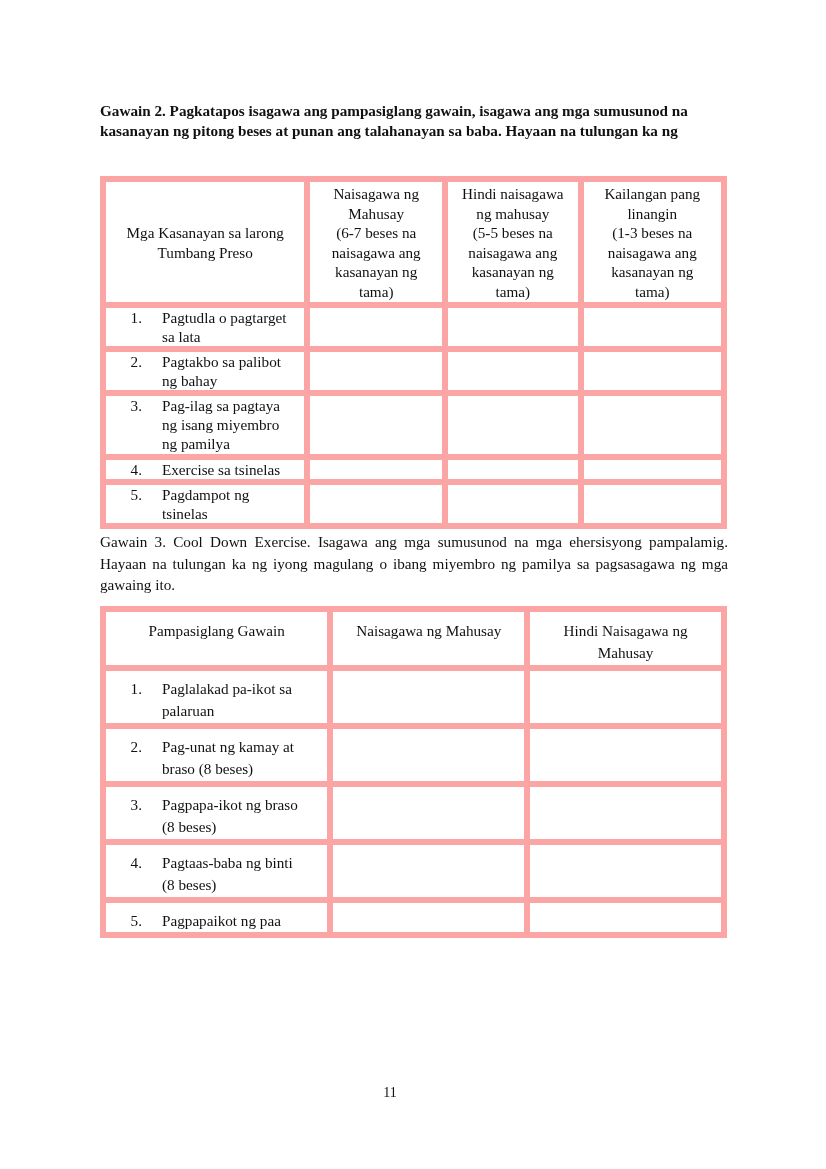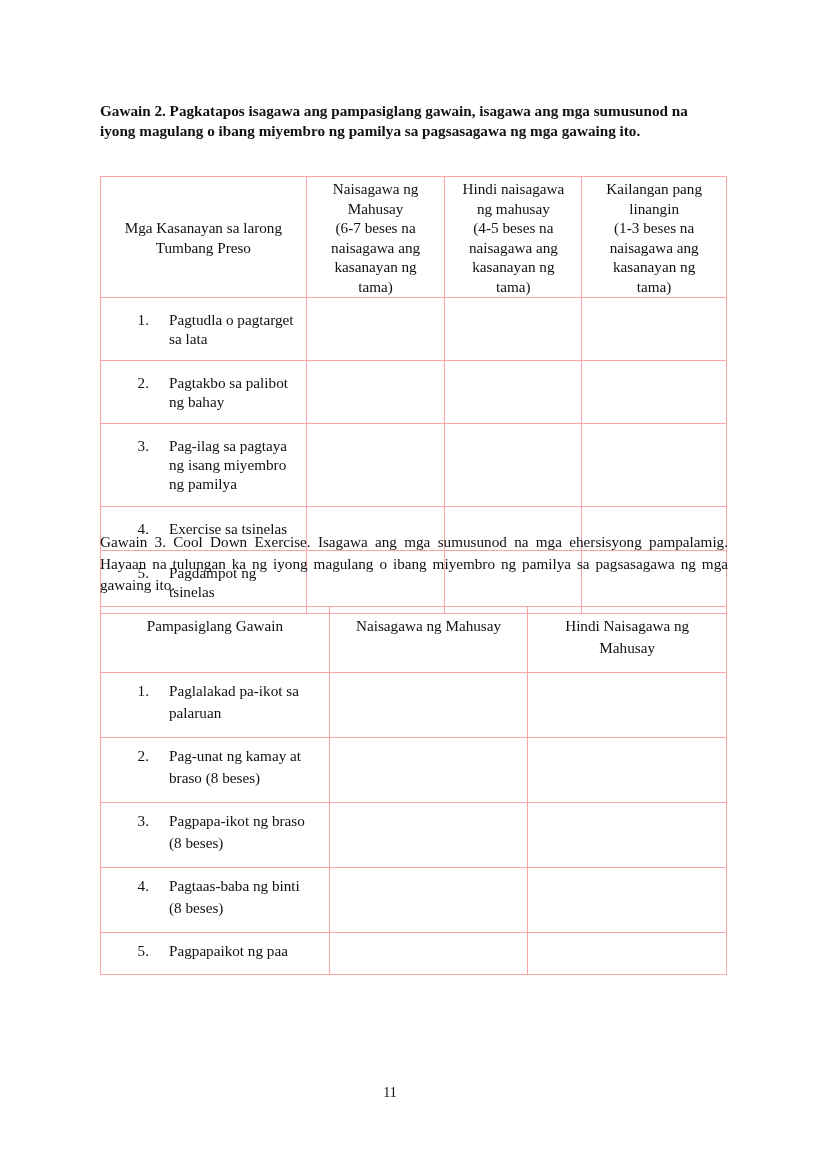--- a/index.html
+++ b/index.html
@@ -2,40 +2,40 @@
 <html><head>
 <meta charset="utf-8">
 <style>
   html, body { margin:0; padding:0; background:#ffffff; }
   body { width:826px; height:1169px; position:relative; overflow:hidden;
          font-family:"Liberation Serif", serif; color:#111; }
   .para { position:absolute; left:100px; width:628px; font-size:15.2px; line-height:20px; }
   #p2 { top:101px;font-weight:bold; }
   #p3 { top:531px; text-align:justify; text-align-last:left; line-height:21.5px; }
   table { position:absolute; border-collapse:collapse; font-size:15.2px; }
-  td, th { border:1px solid #fca5a5; padding:12px; vertical-align:top; font-weight:normal; }
+  td, th { border:6px solid #fca5a5; padding:0; vertical-align:top; font-weight:normal; }
   #t2 { left:100px; top:176px; width:627px; }
   #t2 th { text-align:center; line-height:19.5px; padding-top:2px; padding-bottom:1px; }
   #t2 th.first { vertical-align:middle; }
   #t2 td { line-height:19px; }
   #t3 { left:100px; top:606px; width:627px; }
   #t3 th { line-height:22px; padding-top:8px; height:45px; }
   #t3 td { line-height:22px; padding-top:7px; height:45px; }
   #t3 tr.last td { height:22px; padding-top:7px; }
   .item { display:flex; }
   .num { width:36px; text-align:right; padding-right:0; flex:none; }
   .txt { padding-left:20px; flex:1; }
   #pageno { position:absolute; top:1085px; left:0; width:780px; text-align:center; font-size:14px; }
 </style>
 </head>
 <body>
 
 <div class="para" id="p2">
     <div>Gawain 2. Pagkatapos isagawa ang pampasiglang gawain, isagawa ang mga sumusunod na</div>
-    <div>iyong magulang o ibang miyembro ng pamilya sa pagsasagawa ng mga gawaing ito.</div>
+    <div>kasanayan ng pitong beses at punan ang talahanayan sa baba. Hayaan na tulungan ka ng</div>
   </div>
 
 <table id="t2">
   <colgroup>
       <col style="width:206px">
       <col style="width:139px">
       <col style="width:137px">
       <col style="width:145px">
     </colgroup>
   <thead>
@@ -48,21 +48,21 @@
           <div>Naisagawa ng</div>
           <div>Mahusay</div>
           <div>(6-7 beses na</div>
           <div>naisagawa ang</div>
           <div>kasanayan ng</div>
           <div>tama)</div>
         </th>
         <th>
           <div>Hindi naisagawa</div>
           <div>ng mahusay</div>
-          <div>(4-5 beses na</div>
+          <div>(5-5 beses na</div>
           <div>naisagawa ang</div>
           <div>kasanayan ng</div>
           <div>tama)</div>
         </th>
         <th>
           <div>Kailangan pang</div>
           <div>linangin</div>
           <div>(1-3 beses na</div>
           <div>naisagawa ang</div>
           <div>kasanayan ng</div>

